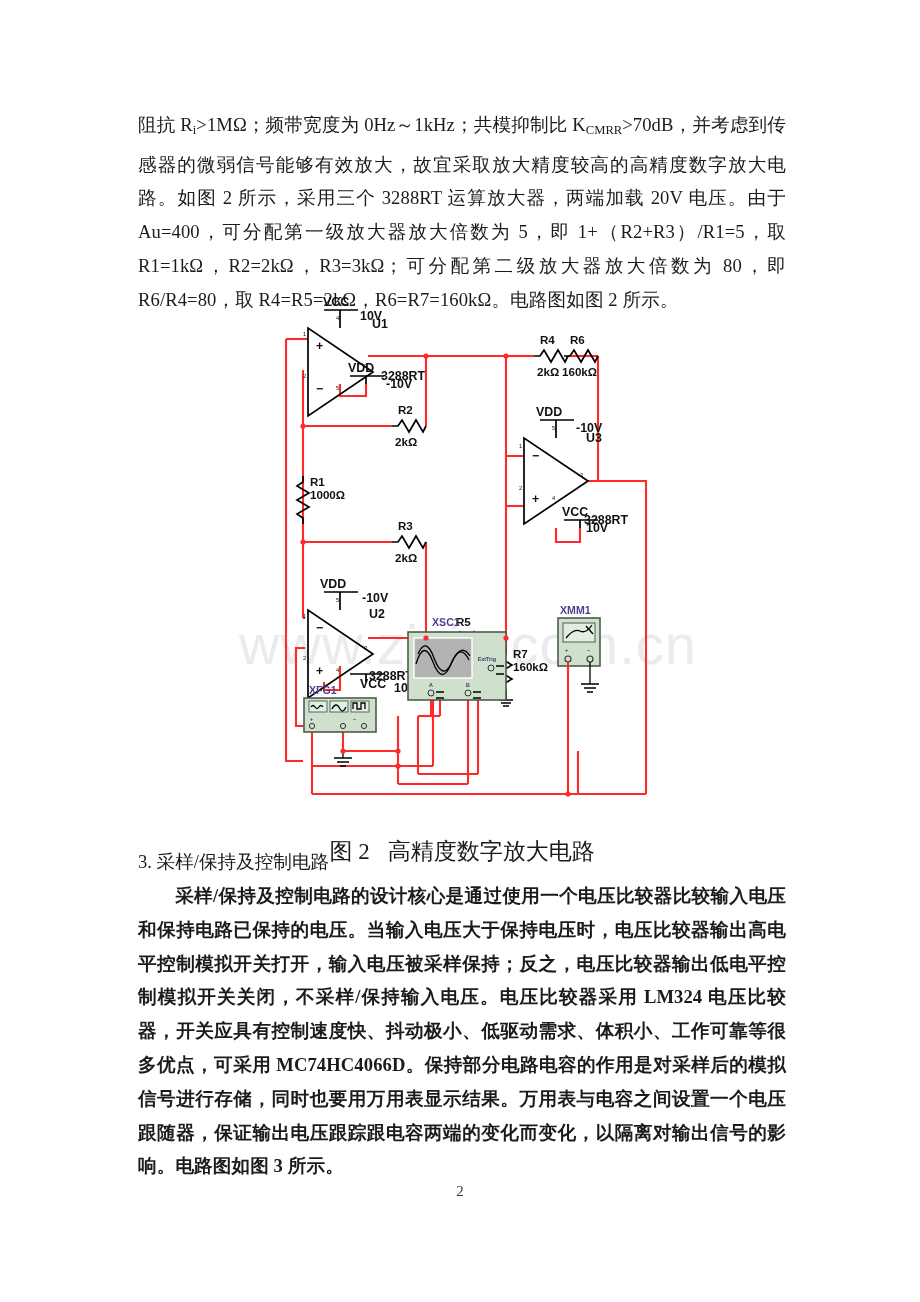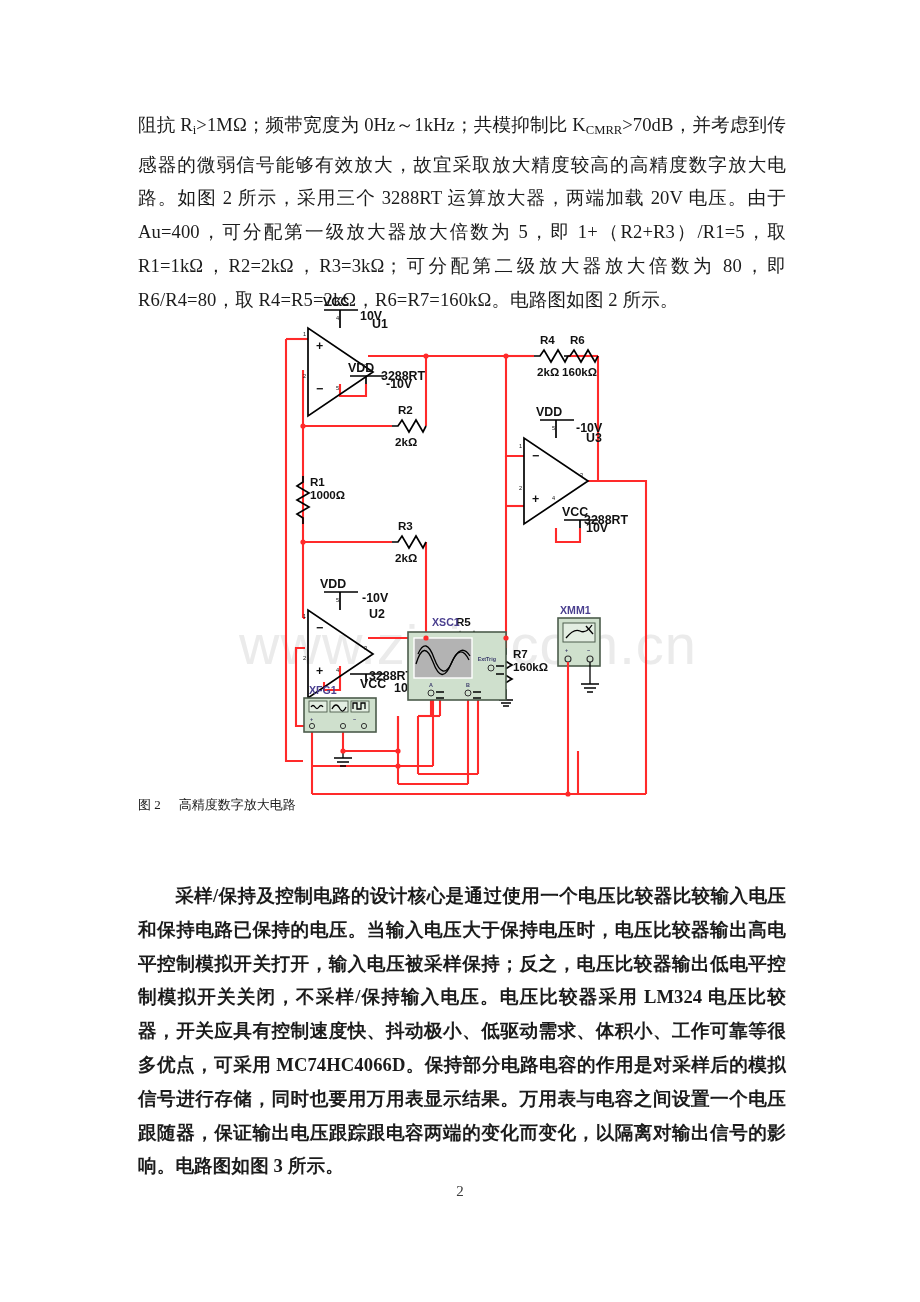--- a/index.html
+++ b/index.html
@@ -50,22 +50,23 @@
     font-weight: normal;
     margin: 0;
   }
   #sec3-heading { top: 845px; }
   #para-bottom { top: 879px; }
 
   .figcaption {
     position: absolute;
     left: 138px;
     width: 648px;
-    top: 793px;
-    font-size: 13px;
+    top: 840px;
+    text-align: center;
+    font-size: 23px;
     line-height: 24px;
   }
   .figcaption .gap { display: inline-block; width: 18px; }
 
   .pagenum {
     position: absolute;
     top: 1183px;
     left: 0;
     width: 920px;
     text-align: center;
@@ -367,20 +368,21 @@
         <circle class="jd" cx="300" cy="498" r="2.6"></circle>
       </g>
 
     </svg>
   </div>
 
   <div class="figcaption">
     <span>图 2</span><span class="gap"></span><span>高精度数字放大电路</span>
   </div>
 
+  <h3 class="heading" id="sec3-heading">3. 采样/保持及控制电路</h3>
 
   <div class="textcol" id="para-bottom">
     <p class="para indent2">采样/保持及控制电路的设计核心是通过使用一个电压比较器比较输入电压和保持电路已保持的电压。当输入电压大于保持电压时，电压比较器输出高电平控制模拟开关打开，输入电压被采样保持；反之，电压比较器输出低电平控制模拟开关关闭，不采样/保持输入电压。电压比较器采用 LM324 电压比较器，开关应具有控制速度快、抖动极小、低驱动需求、体积小、工作可靠等很多优点，可采用 MC74HC4066D。保持部分电路电容的作用是对采样后的模拟信号进行存储，同时也要用万用表显示结果。万用表与电容之间设置一个电压跟随器，保证输出电压跟踪跟电容两端的变化而变化，以隔离对输出信号的影响。电路图如图 3 所示。</p>
   </div>
 
   <div class="pagenum">2</div>
 
 </div>
 
 </body></html>

